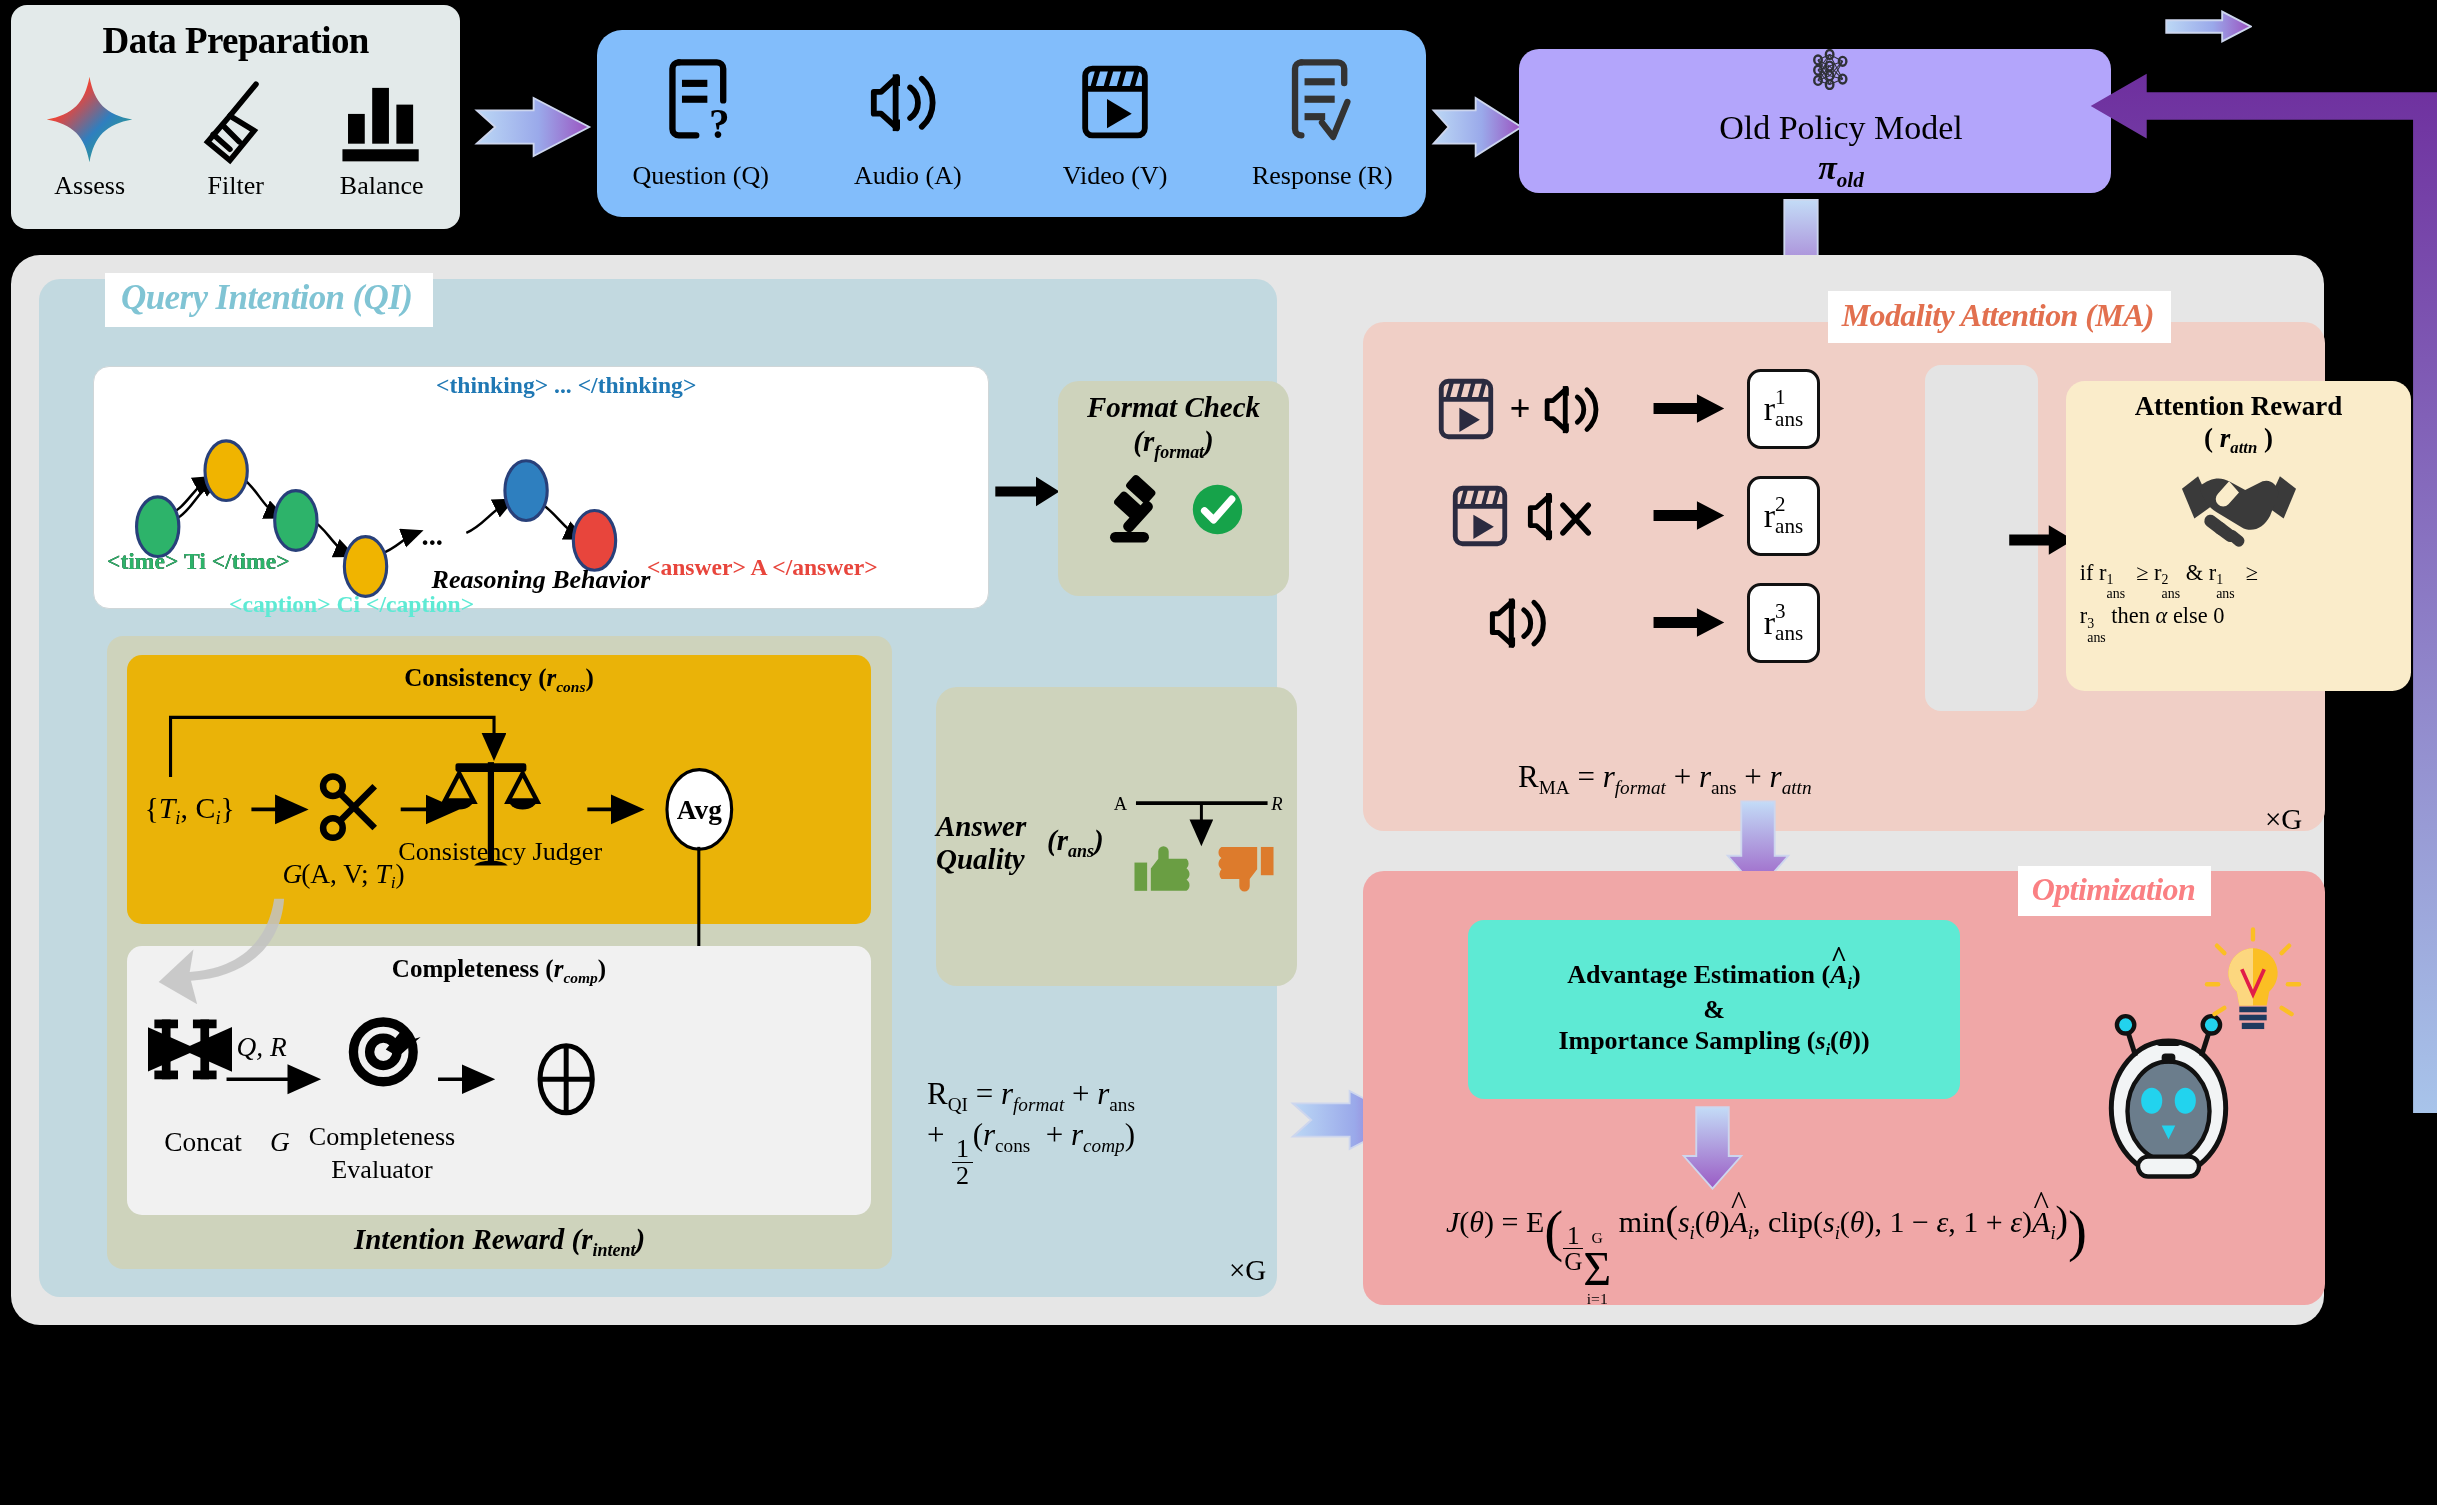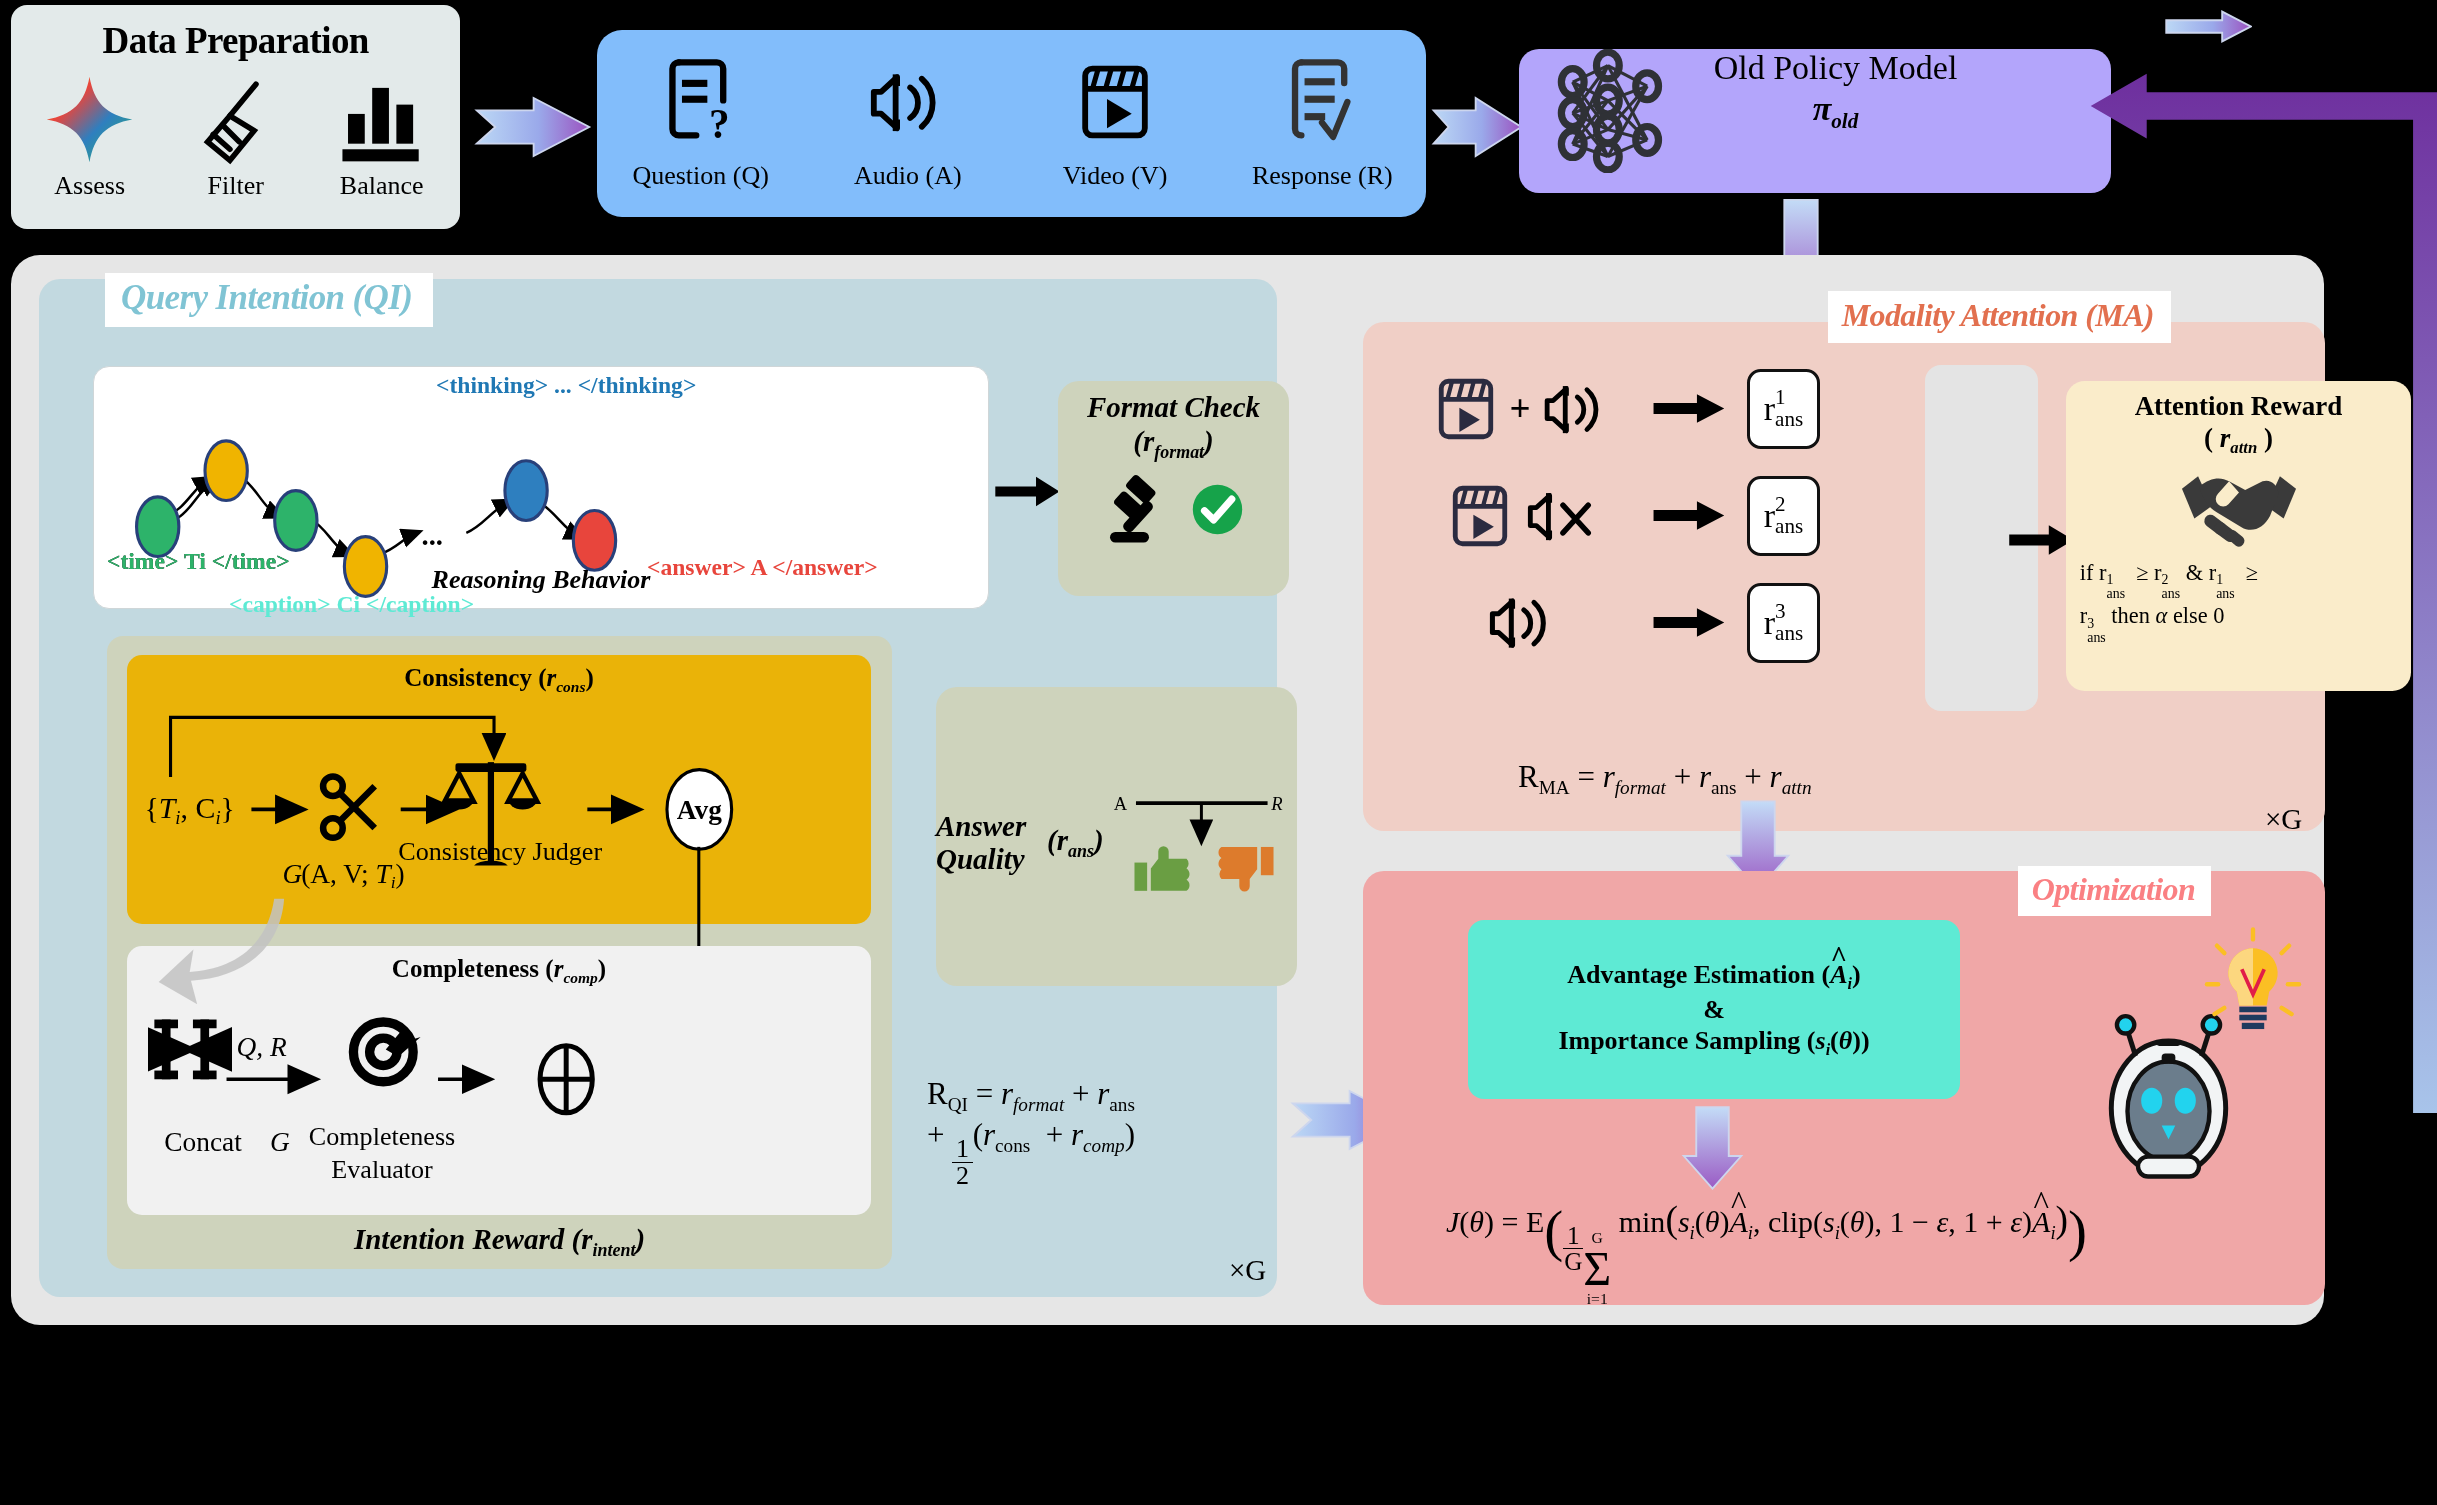--- a/index.html
+++ b/index.html
@@ -30,22 +30,23 @@
     left:597px; top:30px; width:829px; height:187px;
     background:#82bdfb; border-radius:25px;
     display:flex; align-items:center; justify-content:space-around;
   }
   #modalities .m-cell { display:flex; flex-direction:column; align-items:center; width:180px; }
   #modalities .m-lab { font-size:26px; font-weight:normal; margin-top:13px; white-space:nowrap; }
 
   #old-policy {
     left:1519px; top:49px; width:592px; height:144px;
     background:#b3a5fb; border-radius:20px;
-    display:flex; align-items:flex-start; justify-content:flex-start; gap:18.7px;
+    display:flex; align-items:center; justify-content:flex-start; gap:18.7px;
     padding-left:31px;
+    flex-direction:column;
   }
   #old-policy .op-text { display:flex; flex-direction:column; align-items:center; margin-left:21px; }
   #old-policy .op-title { font-size:34px; }
   #old-policy .op-sub { font-size:34px; font-style:italic; font-weight:bold; margin-top:2.5px; }
 
   
   #main-panel {
     left:11.2px; top:255px; width:2313px; height:1070px;
     background:#e6e6e6; border-radius:29px;
   }

